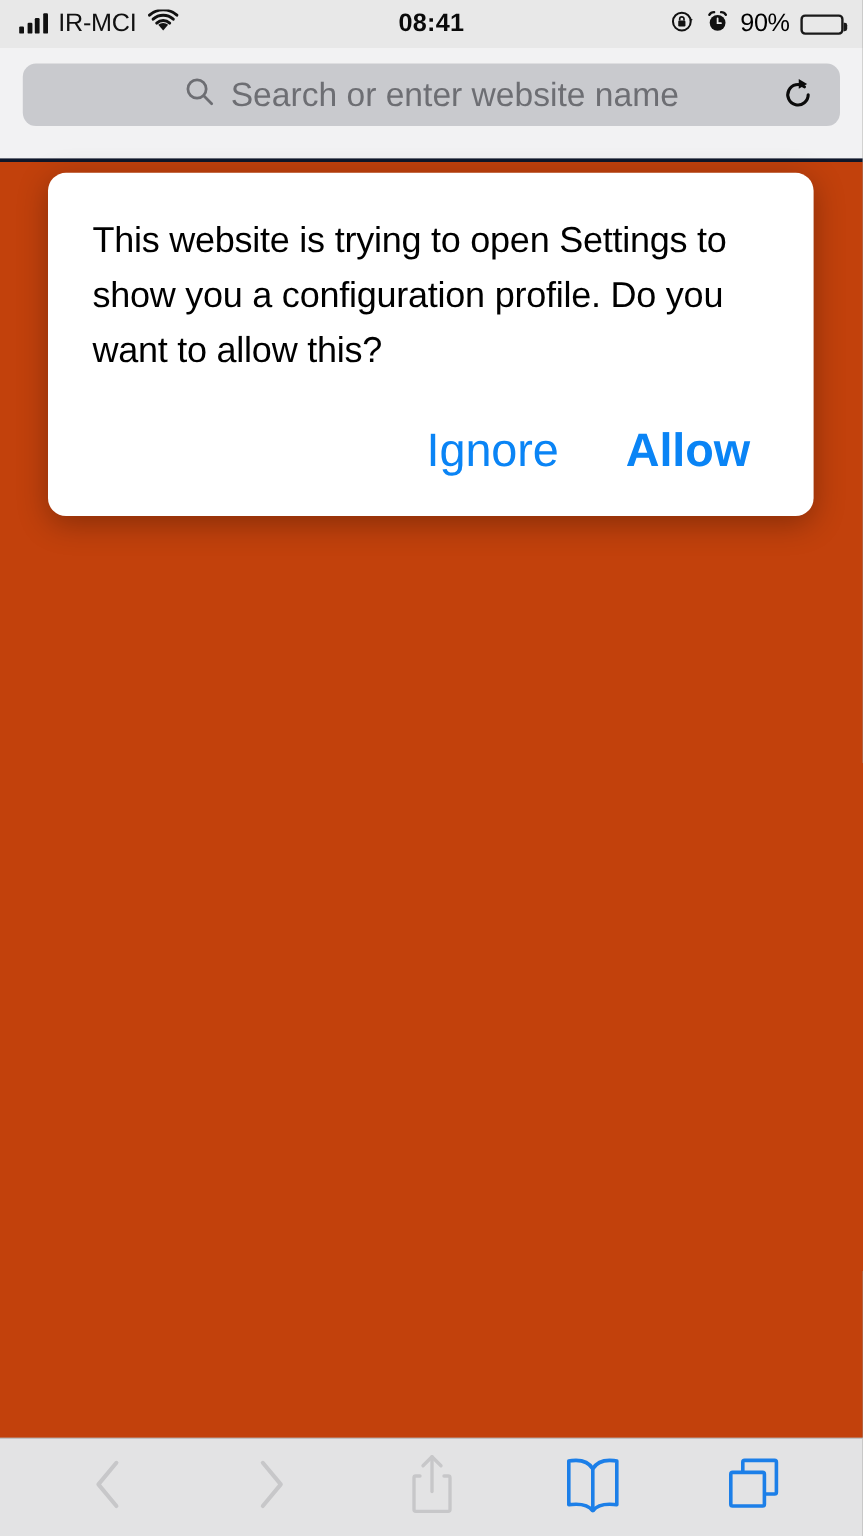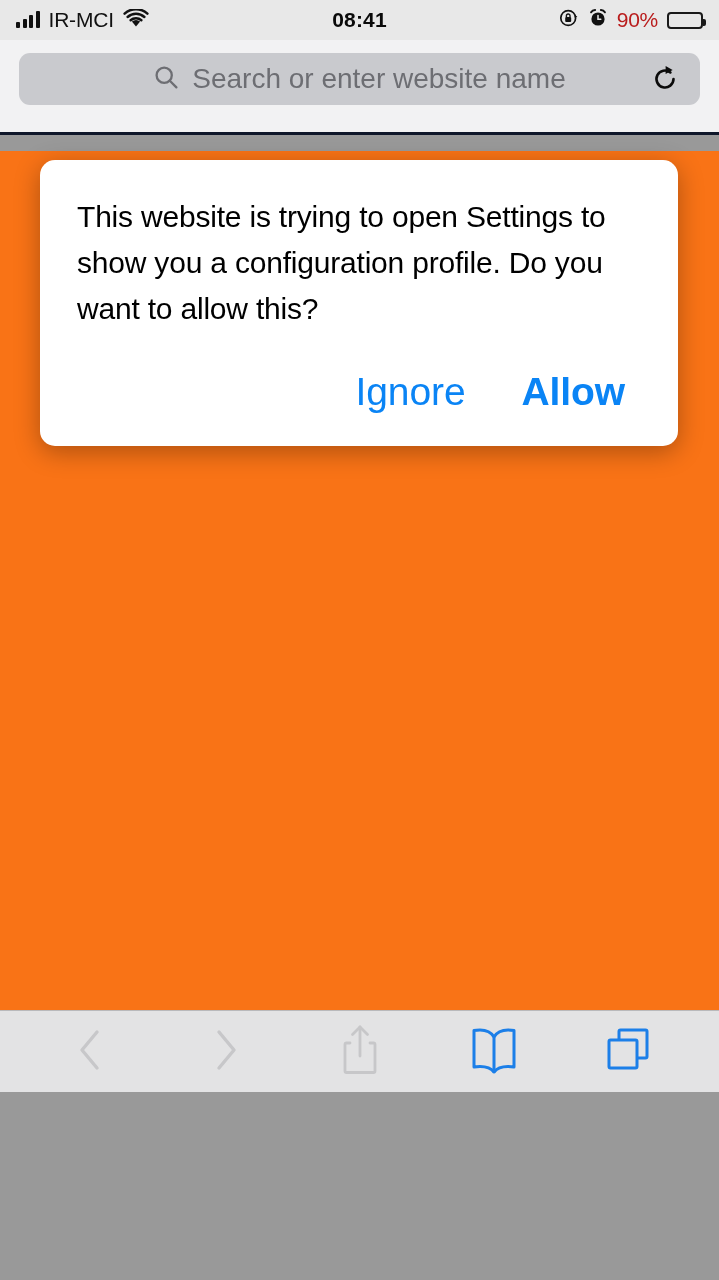--- a/index.html
+++ b/index.html
@@ -4,21 +4,21 @@
 <style>
   * { margin:0; padding:0; box-sizing:border-box; }
   html, body {
     width:719px; height:1280px;
     font-family:"Liberation Sans", sans-serif;
     overflow:hidden;
     background:#999999;
   }
   #screen {
     position:relative;
-    width:719px; height:1092px;
+    width:719px; height:1280px;
     background:#999999;
     display:flex; flex-direction:column;
   }
 
   
   #status-bar {
     height:40px; flex:0 0 40px;
     background:#E8E8E8;
     display:flex; align-items:center;
     padding:0 16px;
@@ -37,21 +37,21 @@
   .sb-right {
     margin-left:auto; display:flex; align-items:center; gap:9px;
   }
   .carrier { font-size:21px; color:#111; letter-spacing:-0.2px; }
   .signal-bars { display:flex; align-items:flex-end; gap:2.5px; height:16px; }
   .signal-bars i { width:4px; background:#111; border-radius:1px; display:block; }
   .signal-bars i:nth-child(1){ height:6px; }
   .signal-bars i:nth-child(2){ height:9px; }
   .signal-bars i:nth-child(3){ height:13px; }
   .signal-bars i:nth-child(4){ height:17px; }
-  .battery-pct { font-size:21px; color:#b91c1c; letter-spacing:-0.3px; }
+  .battery-pct { font-size:21px; color:#000000; letter-spacing:-0.3px; }
   .battery {
     width:36px; height:17px; border:2px solid #1a1a1a;
     border-radius:4px; position:relative; padding:1.5px;
   }
   .battery::after {
     content:""; position:absolute; right:-5px; top:5px;
     width:3px; height:7px; background:#1a1a1a; border-radius:0 2px 2px 0;
   }
   .battery .fill { height:100%; background:#111; border-radius:1.5px; }
 
@@ -76,22 +76,22 @@
     display:flex; align-items:center; justify-content:center; gap:12px;
   }
   .search-icon { flex:0 0 auto; display:block; }
   .url-placeholder {
     font-size:28px; color:#6d6e73; white-space:nowrap;
   }
   .reload-btn { margin-left:auto; display:flex; align-items:center; }
 
   
   #page-content {
-    flex:1; background:#f97316; position:relative;
-    display:flex; align-items:center; justify-content:center;margin-top:16px;
+    flex:1; background:#c2410c; position:relative;
+    display:flex; align-items:center; justify-content:center;
   }
 
   
   #dialog {
     position:absolute;
     left:40px; top:9px;
     width:638px;
     background:#FFFFFF;
     border-radius:15px;
     box-shadow:0 6px 26px rgba(0,0,0,0.30);

